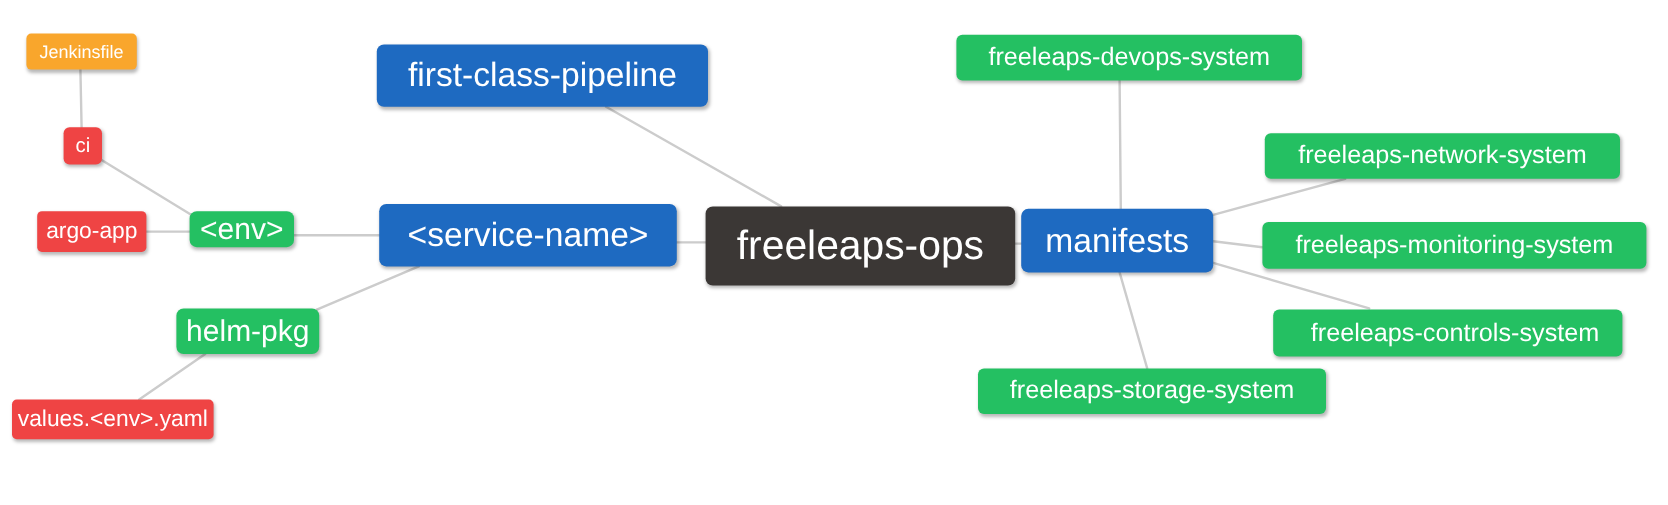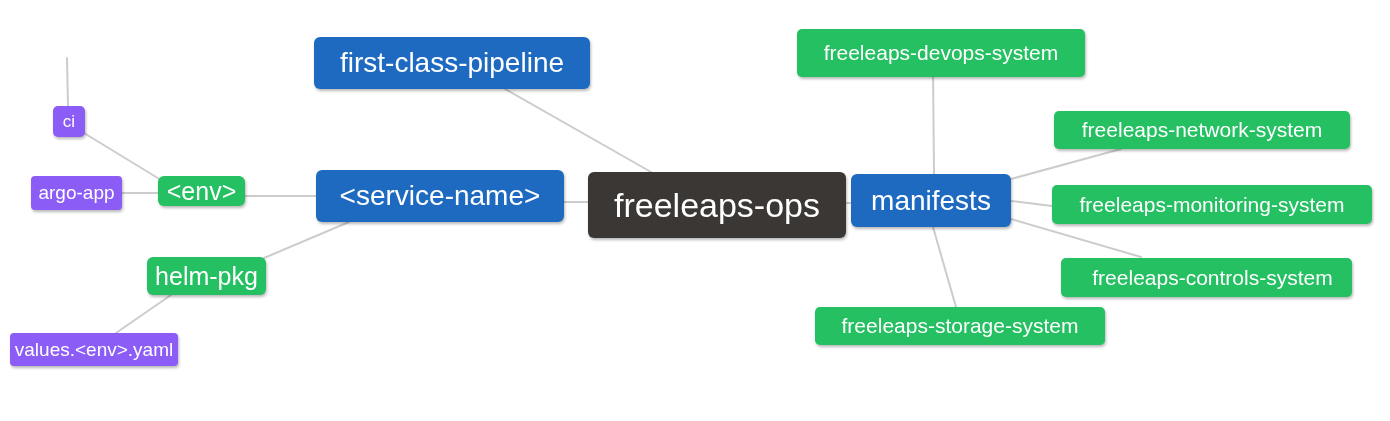--- a/index.html
+++ b/index.html
@@ -34,35 +34,35 @@
     justify-content: center;
     color: #ffffff;
     white-space: nowrap;
     box-sizing: border-box;
     border-radius: 5px;
     box-shadow: 1px 2px 3px rgba(0,0,0,0.28);
     cursor: pointer;
   }
   .c-blue  { background: #1e6ac1; }
   .c-green { background: #24c062; }
-  .c-red   { background: #8b5cf6; }
+  .c-red   { background: #ef4444; }
   .c-amber { background: #f9a62c; }
   .c-dark  { background: #3b3735; text-align: right; }
 
   .n-jenkinsfile { left: 22px;   top: 28px;  width: 92px;  height: 30px; font-size: 15px; border-radius: 4px; }
   .n-ci          { left: 53px;   top: 106px; width: 32px;  height: 31px; font-size: 17px; }
   .n-argo-app    { left: 31px;   top: 176px; width: 91px;  height: 34px; font-size: 19px; border-radius: 4px; }
   .n-env         { left: 158px;  top: 176px; width: 87px;  height: 30px; font-size: 25px; border-radius: 6px; }
   .n-helm-pkg    { left: 147px;  top: 257px; width: 119px; height: 38px; font-size: 25px; border-radius: 6px; }
   .n-values      { left: 10px;   top: 333px; width: 168px; height: 33px; font-size: 19px; border-radius: 4px; }
   .n-fcp         { left: 314px;  top: 37px;  width: 276px; height: 52px; font-size: 28px; border-radius: 6px; }
   .n-service     { left: 316px;  top: 170px; width: 248px; height: 52px; font-size: 28px; border-radius: 6px; }
   .n-ops         { left: 588px;  top: 172px; width: 258px; height: 66px; font-size: 34px; border-radius: 6px; }
   .n-manifests   { left: 851px;  top: 174px; width: 160px; height: 53px; font-size: 28px; border-radius: 6px; }
-  .n-devops      { left: 797px;  top: 29px;  width: 288px; height: 48px; font-size: 21px; }
+  .n-devops      { left: 797px;  top: 29px;  width: 288px; height: 38px; font-size: 21px; }
   .n-network     { left: 1054px; top: 111px; width: 296px; height: 38px; font-size: 21px; }
   .n-monitoring  { left: 1052px; top: 185px; width: 320px; height: 39px; font-size: 21px; }
   .n-controls    { left: 1061px; top: 258px; width: 291px; height: 39px; font-size: 21px; padding-left: 12px; }
   .n-storage     { left: 815px;  top: 307px; width: 290px; height: 38px; font-size: 21px; }
 </style>
 </head>
 <body>
 
 <div class="canvas">
 
@@ -76,20 +76,21 @@
     <line x1="505" y1="89" x2="651" y2="172"></line>
     <line x1="564" y1="202" x2="588" y2="202"></line>
     <line x1="846" y1="203" x2="851" y2="203"></line>
     <line x1="933" y1="67" x2="934" y2="174"></line>
     <line x1="1011" y1="179" x2="1121" y2="149"></line>
     <line x1="1011" y1="201" x2="1052" y2="206"></line>
     <line x1="1011" y1="219" x2="1141" y2="257"></line>
     <line x1="933" y1="227" x2="956" y2="307"></line>
   </svg>
 
+  <div class="node c-amber n-jenkinsfile">Jenkinsfile</div>
   <div class="node c-red   n-ci">ci</div>
   <div class="node c-red   n-argo-app">argo-app</div>
   <div class="node c-green n-env">&lt;env&gt;</div>
   <div class="node c-green n-helm-pkg">helm-pkg</div>
   <div class="node c-red   n-values">values.&lt;env&gt;.yaml</div>
   <div class="node c-blue  n-fcp">first-class-pipeline</div>
   <div class="node c-blue  n-service">&lt;service-name&gt;</div>
   <div class="node c-dark  n-ops">freeleaps-ops</div>
   <div class="node c-blue  n-manifests">manifests</div>
   <div class="node c-green n-devops">freeleaps-devops-system</div>

